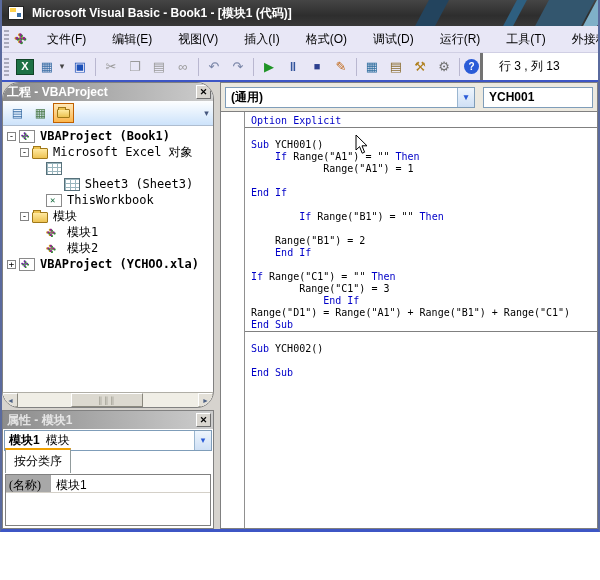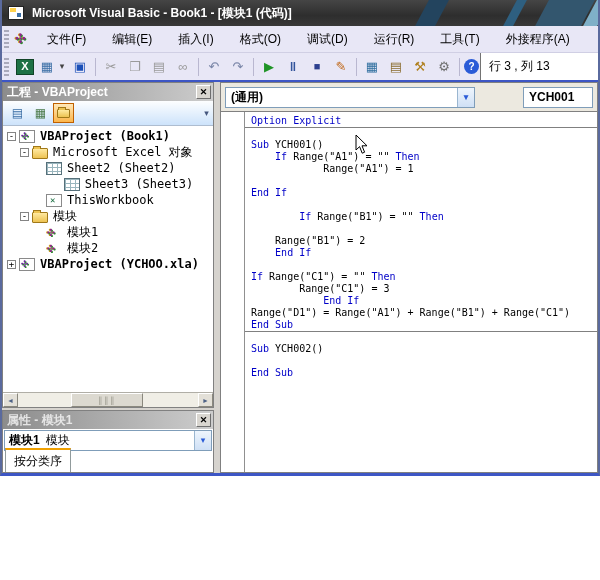--- a/index.html
+++ b/index.html
@@ -1,18 +1,18 @@
 <!DOCTYPE html>
 <html><head>
 <meta charset="utf-8">
 <style>
   * { margin:0; padding:0; box-sizing:border-box; }
   html,body { width:600px; height:580px; overflow:hidden; }
   body { font-family:"Liberation Sans", sans-serif; font-size:12px; }
-  .win { position:relative; width:600px; height:476px; background:#0ea5e9;
+  .win { position:relative; width:600px; height:532px; background:#0ea5e9;
          border-left:2px solid #5a6a9e; border-right:2px solid #5a6a9e; border-bottom:3px solid #3d56c5; overflow:hidden; }
 
   
   .titlebar { position:relative; height:26px; background:linear-gradient(#454545,#2e2e2e 60%,#383838); display:flex; align-items:center; padding-left:6px; overflow:hidden; }
   .titlebar .streak { position:absolute; top:0; height:26px; transform:skewX(-28deg); }
   .s1 { left:420px; width:20px; background:#23445e; }
   .s2 { left:508px; width:10px; background:#2e5f80; }
   .s3 { left:540px; width:46px; background:#33566e; }
   .s4 { left:588px; width:14px; background:#7fb0c8; }
   .appicon { position:relative; width:16px; height:14px; background:#fff; border:1px solid #222; margin-right:8px; flex:none; }
@@ -38,29 +38,29 @@
   .i-undo  { color:#7a86a8; }
   .i-run   { color:#1f9426; }
   .i-pause { color:#33549c; font-weight:bold; }
   .i-stop  { color:#2c3f8f; font-size:11px; }
   .i-design{ color:#c06818; }
   .i-proj  { color:#2f6f9f; }
   .i-props { color:#8a6d2f; }
   .i-tbx   { color:#b08020; }
   .i-tools { color:#707070; }
   .i-help  { background:#2a5bd7; color:#fff; border-radius:50%; width:15px; height:15px; font-weight:bold; font-size:10px; }
-  .tbstatus { flex:1; align-self:stretch; background:#fff; border-left:1px solid #737373; display:flex; align-items:center; padding-left:8px; color:#000; white-space:nowrap; }
+  .tbstatus { flex:1; align-self:stretch; background:#fff; border-left:3px solid #737373; display:flex; align-items:center; padding-left:16px; color:#000; white-space:nowrap; }
 
   
   .main { position:absolute; top:80px; left:0; right:0; bottom:0; display:flex; border-top:2px solid #3d56c5; background:#d6d3ce; }
   .leftcol { width:212px; display:flex; flex-direction:column; flex:none; }
   .splitter { width:6px; background:#d6d3ce; flex:none; }
 
   .panel { border:1px solid #808080; background:#fff; display:flex; flex-direction:column; overflow:hidden; }
-  .project { height:326px; flex:none; }
+  .project { height:326px; flex:none;border-radius:17px; }
   .props { flex:1; margin-top:2px; }
   .pcap { height:18px; flex:none; background:linear-gradient(90deg,#8c8c8c,#cdcdcd); color:#fff; font-weight:bold;
           display:flex; align-items:center; padding:0 2px 0 4px; white-space:nowrap; overflow:hidden; }
   .pcap .capname { flex:1; overflow:hidden; }
   .props .capname { opacity:.75; }
   .closebtn { width:15px; height:14px; background:#d9d6d0; border:1px solid; border-color:#fff #6e6e6e #6e6e6e #fff;
               color:#000; font-size:9px; line-height:12px; text-align:center; flex:none; }
   .closebtn::before { content:"✕"; }
 
   
@@ -112,21 +112,21 @@
   .ptabs { height:21px; flex:none; display:flex; align-items:flex-end; padding-left:2px; background:#fff; }
   .ptab { padding:2px 8px 3px; border:1px solid #919b9c; border-bottom:none; background:#e4e2d6; margin-right:1px; position:relative; white-space:nowrap; }
   .ptab.active { background:#fff; border-top:2px solid #f0a000; padding-top:3px; z-index:2; }
   .pgrid { flex:1; margin:1px 2px 2px; border:1px solid #808080; background:#fff; overflow:hidden; }
   .prow { height:18px; display:flex; border-bottom:1px solid #d4d0c8; }
   .pname { width:46px; background:#a8a8a8; border-right:1px solid #fff; padding:2px 2px 0 3px; color:#000; white-space:nowrap; overflow:hidden;font-family:Liberation Serif, serif; }
   .pval { flex:1; padding:2px 0 0 4px; white-space:nowrap; }
 
   
   .codewin { flex:1; display:flex; flex-direction:column; border:1px solid #808080; background:#ece9e0; overflow:hidden; }
-  .comborow { height:28px; flex:none; display:flex; align-items:center; padding:0 4px; background:#ece9e0;gap:40px; }
+  .comborow { height:28px; flex:none; display:flex; align-items:center; padding:0 4px; background:#ece9e0; }
   .combo { height:21px; border:1px solid #7f9db9; background:#fff; position:relative; display:flex; align-items:center; padding-left:5px; font-weight:bold; white-space:nowrap; overflow:hidden; }
   .combo.leftc { width:250px; flex:none; margin-right:8px; }
   .combo.rightc { flex:1; }
   .codearea { flex:1; position:relative; background:#fff; border-top:1px solid #808080; overflow:hidden; display:flex; }
   .marginbar { width:24px; flex:none; background:#fff; border-right:1px solid #909090; }
   .codelines { flex:1; padding:3px 0 0 6px; font-family:"DejaVu Sans Mono", monospace; font-size:10px; line-height:12px; color:#000; overflow:hidden; }
   .codeline { height:12px; white-space:pre; }
   .codeline.sep { border-top:1px solid #808080; margin-left:-7px; padding-left:7px; }
   .kw { color:#0000c8; }
   .mousecursor { position:absolute; left:134px; top:22px; z-index:5; pointer-events:none; }
@@ -144,20 +144,21 @@
     <span class="appicon"></span>
     <span class="title">Microsoft Visual Basic - Book1 - [模块1 (代码)]</span>
   </div>
 
   <div class="menubar">
     <span class="grip"></span>
     <span class="ico ico-module" style="margin:0 4px 0 2px;"></span>
     <div id="menu-items" style="display:flex;">
         <span class="mi">文件(F)</span>
         <span class="mi">编辑(E)</span>
+        <span class="mi">视图(V)</span>
         <span class="mi">插入(I)</span>
         <span class="mi">格式(O)</span>
         <span class="mi">调试(D)</span>
         <span class="mi">运行(R)</span>
         <span class="mi">工具(T)</span>
         <span class="mi">外接程序(A)</span>
       </div>
   </div>
 
   <div class="toolbar" id="toolbar">
@@ -212,21 +213,20 @@
               <span class="lbl">VBAProject (Book1)</span>
             </div>
             <div class="trow" style="padding-left: 17px;">
               <span class="exp">-</span>
               <span class="ico ico-folder"></span>
               <span class="lbl">Microsoft Excel 对象</span>
             </div>
             <div class="trow" style="padding-left: 30px;">
               <span class="expspace"></span>
               <span class="ico ico-sheet"></span>
-              <span class="lbl">Sheet2 (Sheet2)</span>
             </div>
             <div class="trow" style="padding-left: 30px; justify-content: center;">
               <span class="expspace"></span>
               <span class="ico ico-sheet"></span>
               <span class="lbl">Sheet3 (Sheet3)</span>
             </div>
             <div class="trow" style="padding-left: 30px;">
               <span class="expspace"></span>
               <span class="ico ico-workbook"></span>
               <span class="lbl">ThisWorkbook</span>

